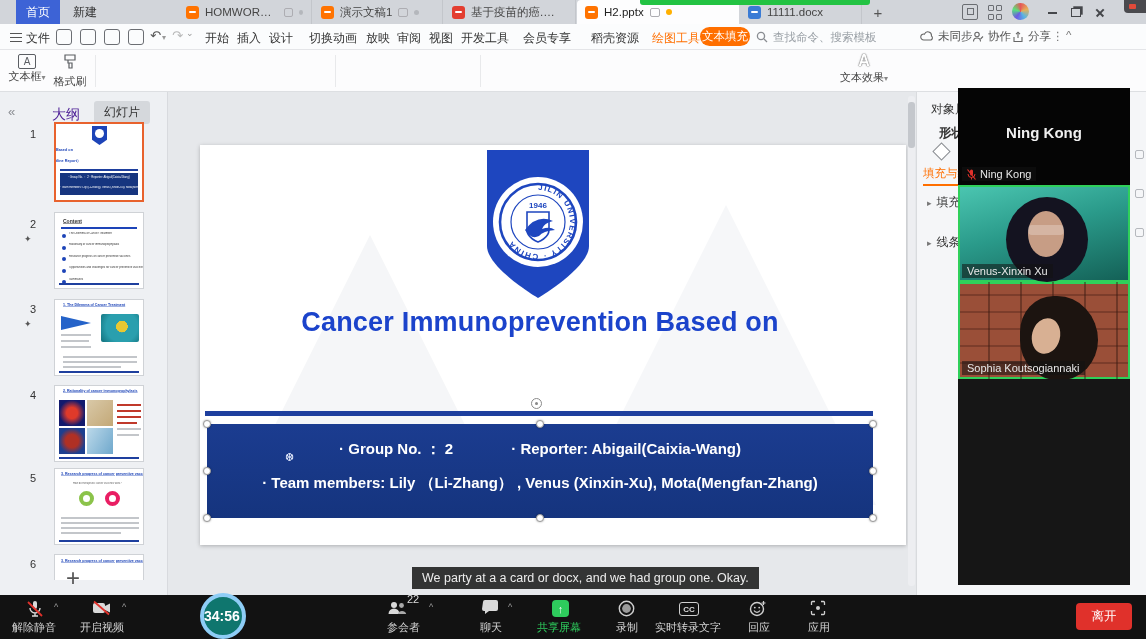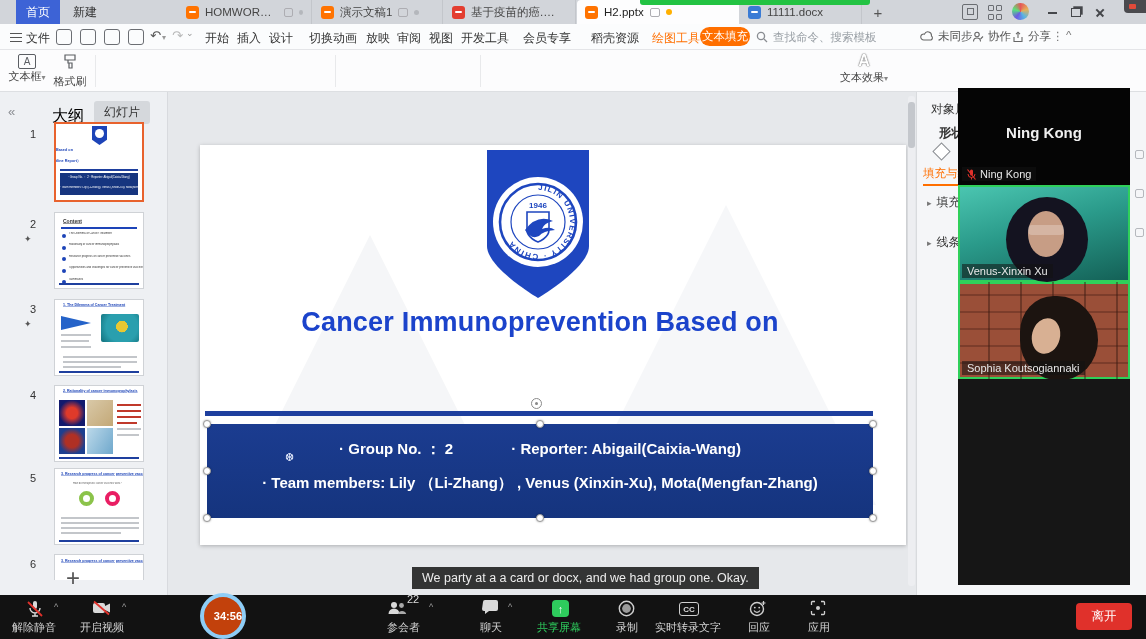--- a/index.html
+++ b/index.html
@@ -83,21 +83,21 @@
     display:flex; align-items:center; justify-content:center; }
   .rowtxt { position:absolute; display:flex; align-items:center; gap:3px; font-size:11px; color:#444; white-space:nowrap; }
   .diamond { width:11px; height:11px; border:1.4px solid #e8962e; transform:rotate(45deg); background:#fde8cc; }
   .bluesq { width:10px; height:10px; border:1.6px solid #3f6fd0; background:#fff; }
   .a-fill { font-size:12px; font-weight:bold; color:#333; border-bottom:3px solid #c0392b; line-height:11px; }
   .a-outline-big { font-size:16px; font-weight:bold; color:#fff; text-shadow:0 0 1.2px #555, 0 0 1.2px #555; }
 
   
   .slidepanel { position:absolute; left:0; top:92px; width:168px; height:503px; background:#eef0f3; border-right:1px solid #d8dade; }
   .sp-collapse { position:absolute; left:8px; top:12px; color:#8a8d92; font-size:13px; }
-  .sp-tab-outline { position:absolute; left:52px; top:14px; font-size:16px; color:#000000; }
+  .sp-tab-outline { position:absolute; left:52px; top:14px; font-size:14px; color:#4c1d95; }
   .sp-tab-slides { position:absolute; left:94px; top:9px; background:#d5d8dc; border-radius:3px; padding:3px 10px; font-size:12px; color:#333; }
   .thumbnum { position:absolute; width:20px; text-align:right; font-size:11px; color:#333; }
   .animstar { position:absolute; font-size:9px; color:#555; }
   .thumb { position:absolute; left:54px; width:90px; background:#fff; border:1px solid #cfd2d6; overflow:hidden; }
   .thumb.sel { border:2px solid #e8622d; }
   .sc { transform-origin:0 0; display:block; white-space:nowrap; }
   .mini-navy { color:#1d44b8; font-weight:bold; }
   .mini-band { position:absolute; left:4px; right:4px; background:#16357f; color:#fff; overflow:hidden; }
   .mini-rule { position:absolute; left:4px; right:4px; height:2px; background:#1e3f9e; }
   .mini-pennant { position:absolute; background:#1d44b8; clip-path:polygon(0 0,100% 0,100% 72%,50% 100%,0 72%); }
@@ -151,22 +151,22 @@
     padding:1px 5px; display:flex; align-items:center; gap:4px; max-width:160px; white-space:nowrap; }
   .blob { position:absolute; border-radius:50%; }
 
   
   .meetbar { position:absolute; left:0; top:595px; width:1146px; height:44px; background:#121212; z-index:9; }
   .mlabel { position:absolute; top:25px; font-size:11px; color:#d2d2d2; white-space:nowrap; }
   .mlabel.green { color:#2ecc5d; }
   .mcaret { position:absolute; top:7px; color:#9a9a9a; font-size:9px; }
   .micon { position:absolute; top:5px; }
   .timer { position:absolute; left:200px; top:-2px; width:46px; height:46px; border-radius:50%;
-    background:#c2410c; border:4px solid #8ecdf6; color:#fff; font-weight:bold; font-size:11px;
-    display:flex; align-items:center; justify-content:flex-end; }
+    background:#0f766e; border:4px solid #8ecdf6; color:#fff; font-weight:bold; font-size:14px;
+    display:flex; align-items:center; justify-content:flex-start; }
   .sharebox { width:17px; height:17px; background:#2ecc5d; border-radius:4px; color:#fff; font-size:11px;
     display:flex; align-items:center; justify-content:center; }
   .ccbox { width:20px; height:14px; border:1.3px solid #cfcfcf; border-radius:3px; color:#d9d9d9; font-size:8px; font-weight:bold;
     display:flex; align-items:center; justify-content:center; margin-top:2px; }
   .leavebtn { position:absolute; left:1076px; top:8px; width:56px; height:27px; background:#e0312b; border-radius:4px;
     color:#fff; font-size:12.5px; display:flex; align-items:center; justify-content:center; }
   .count22 { position:absolute; left:22px; top:-2px; font-size:11px; color:#ddd; }
 </style>
 </head>
 <body>

